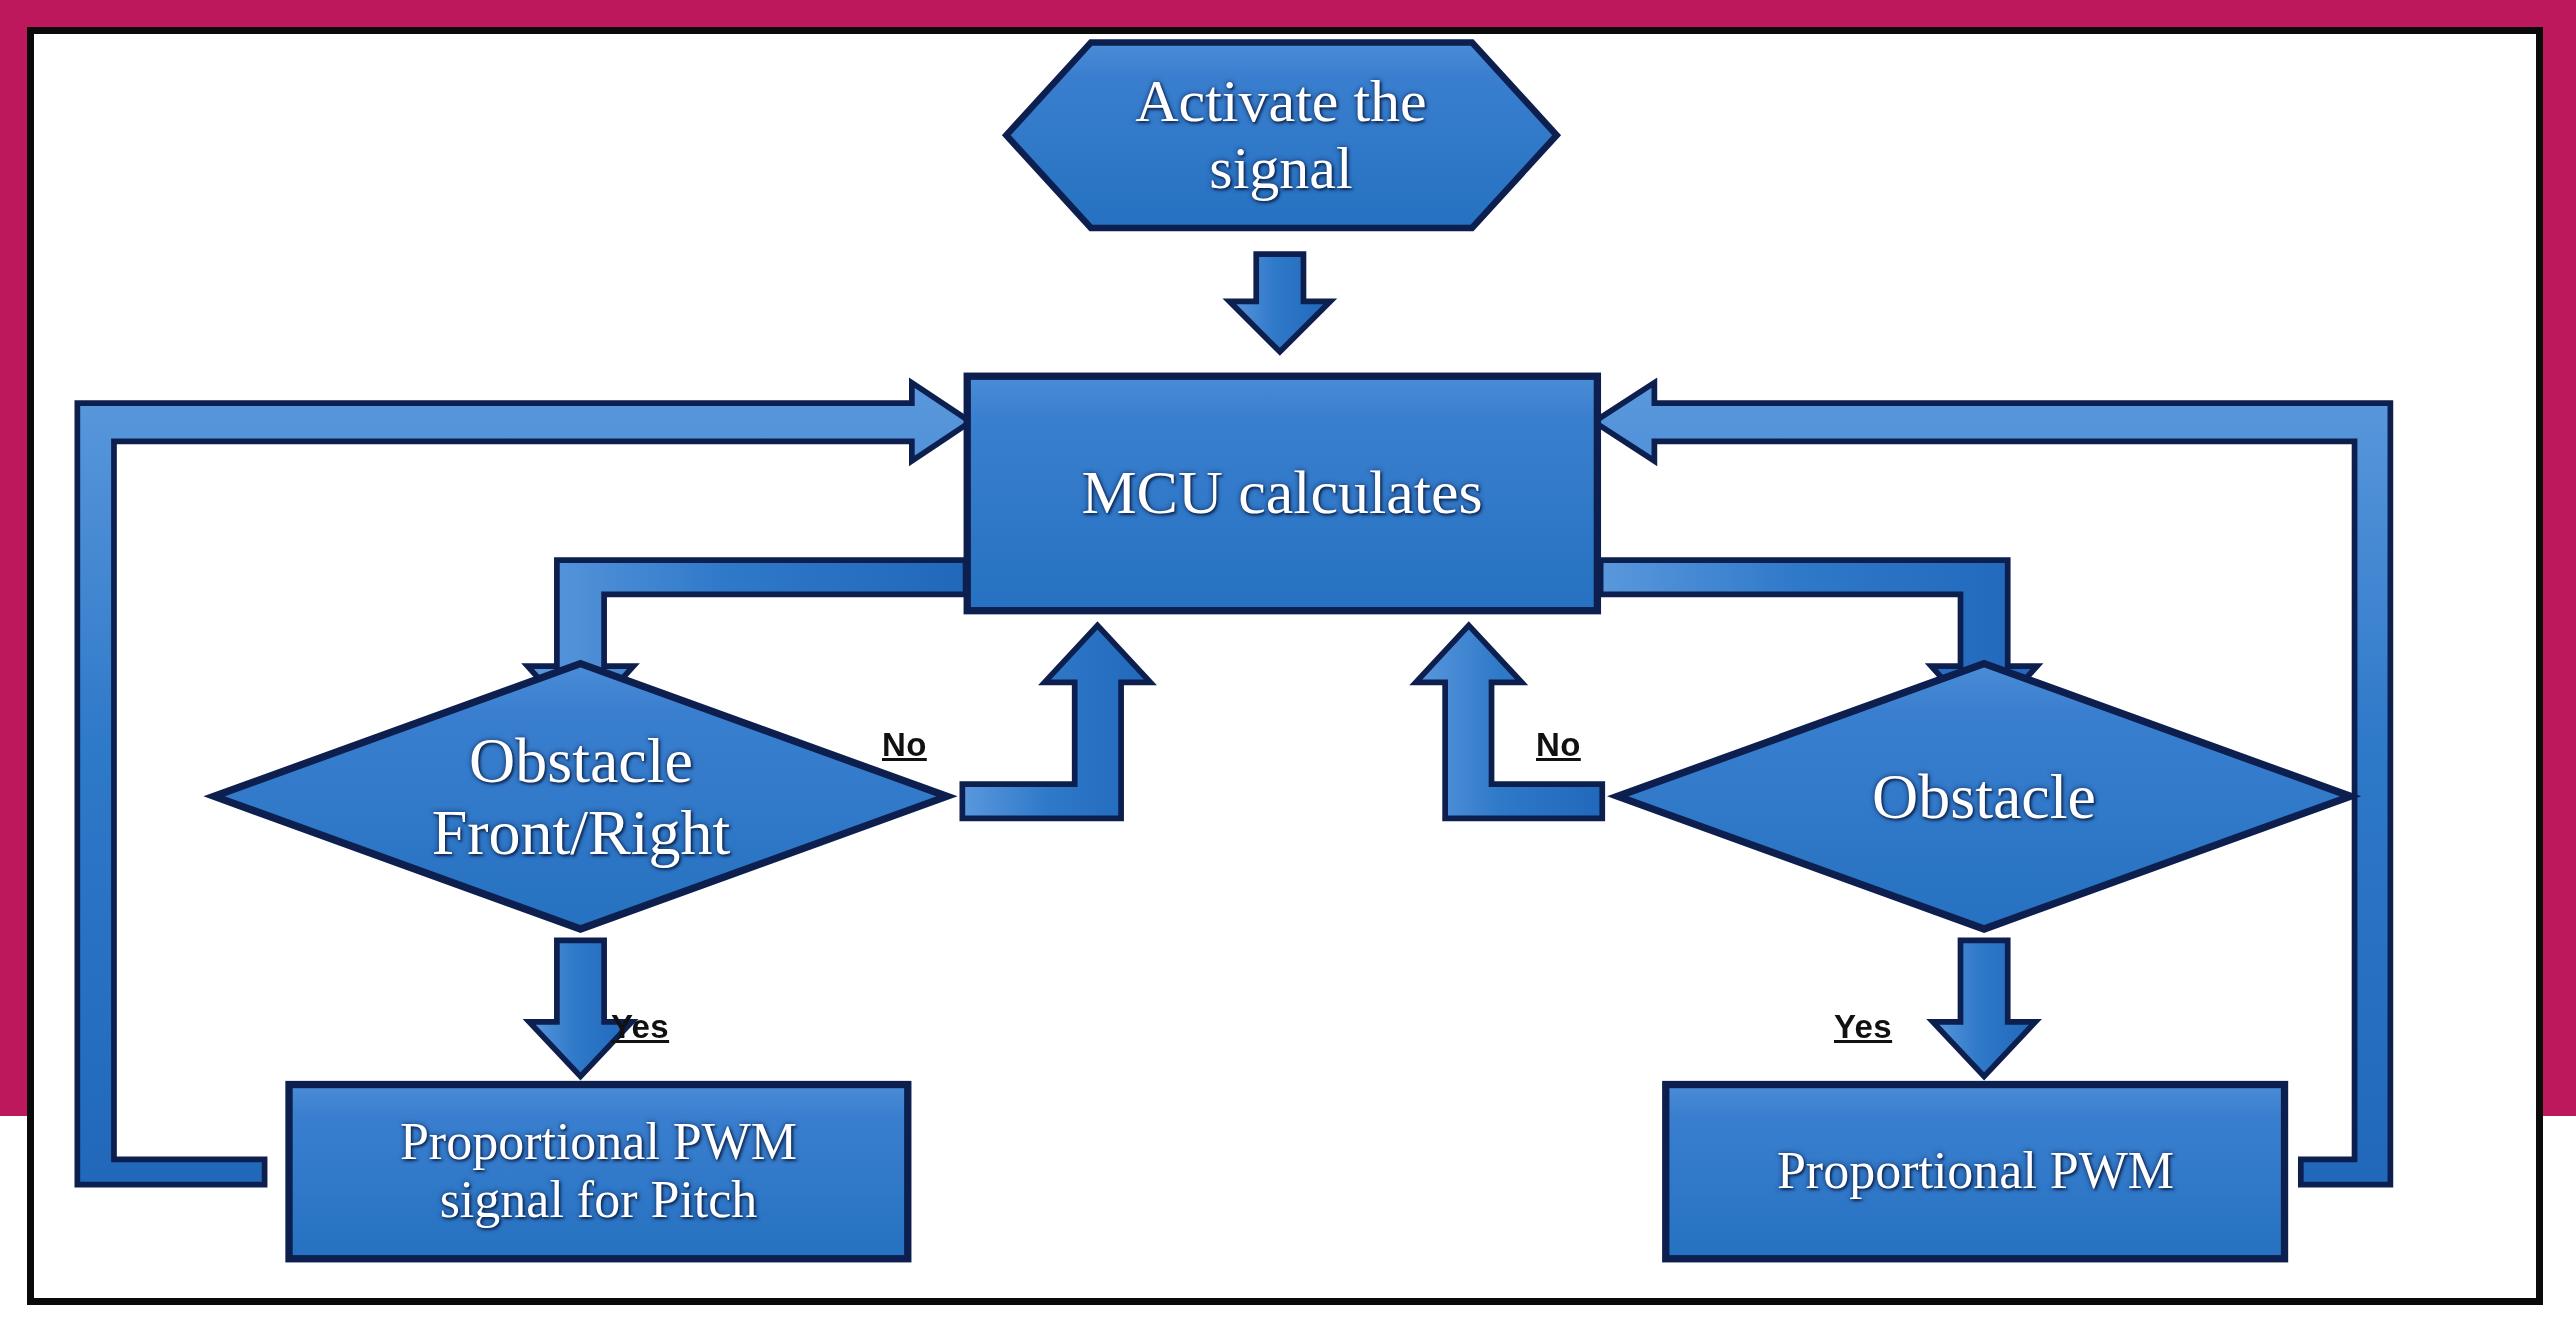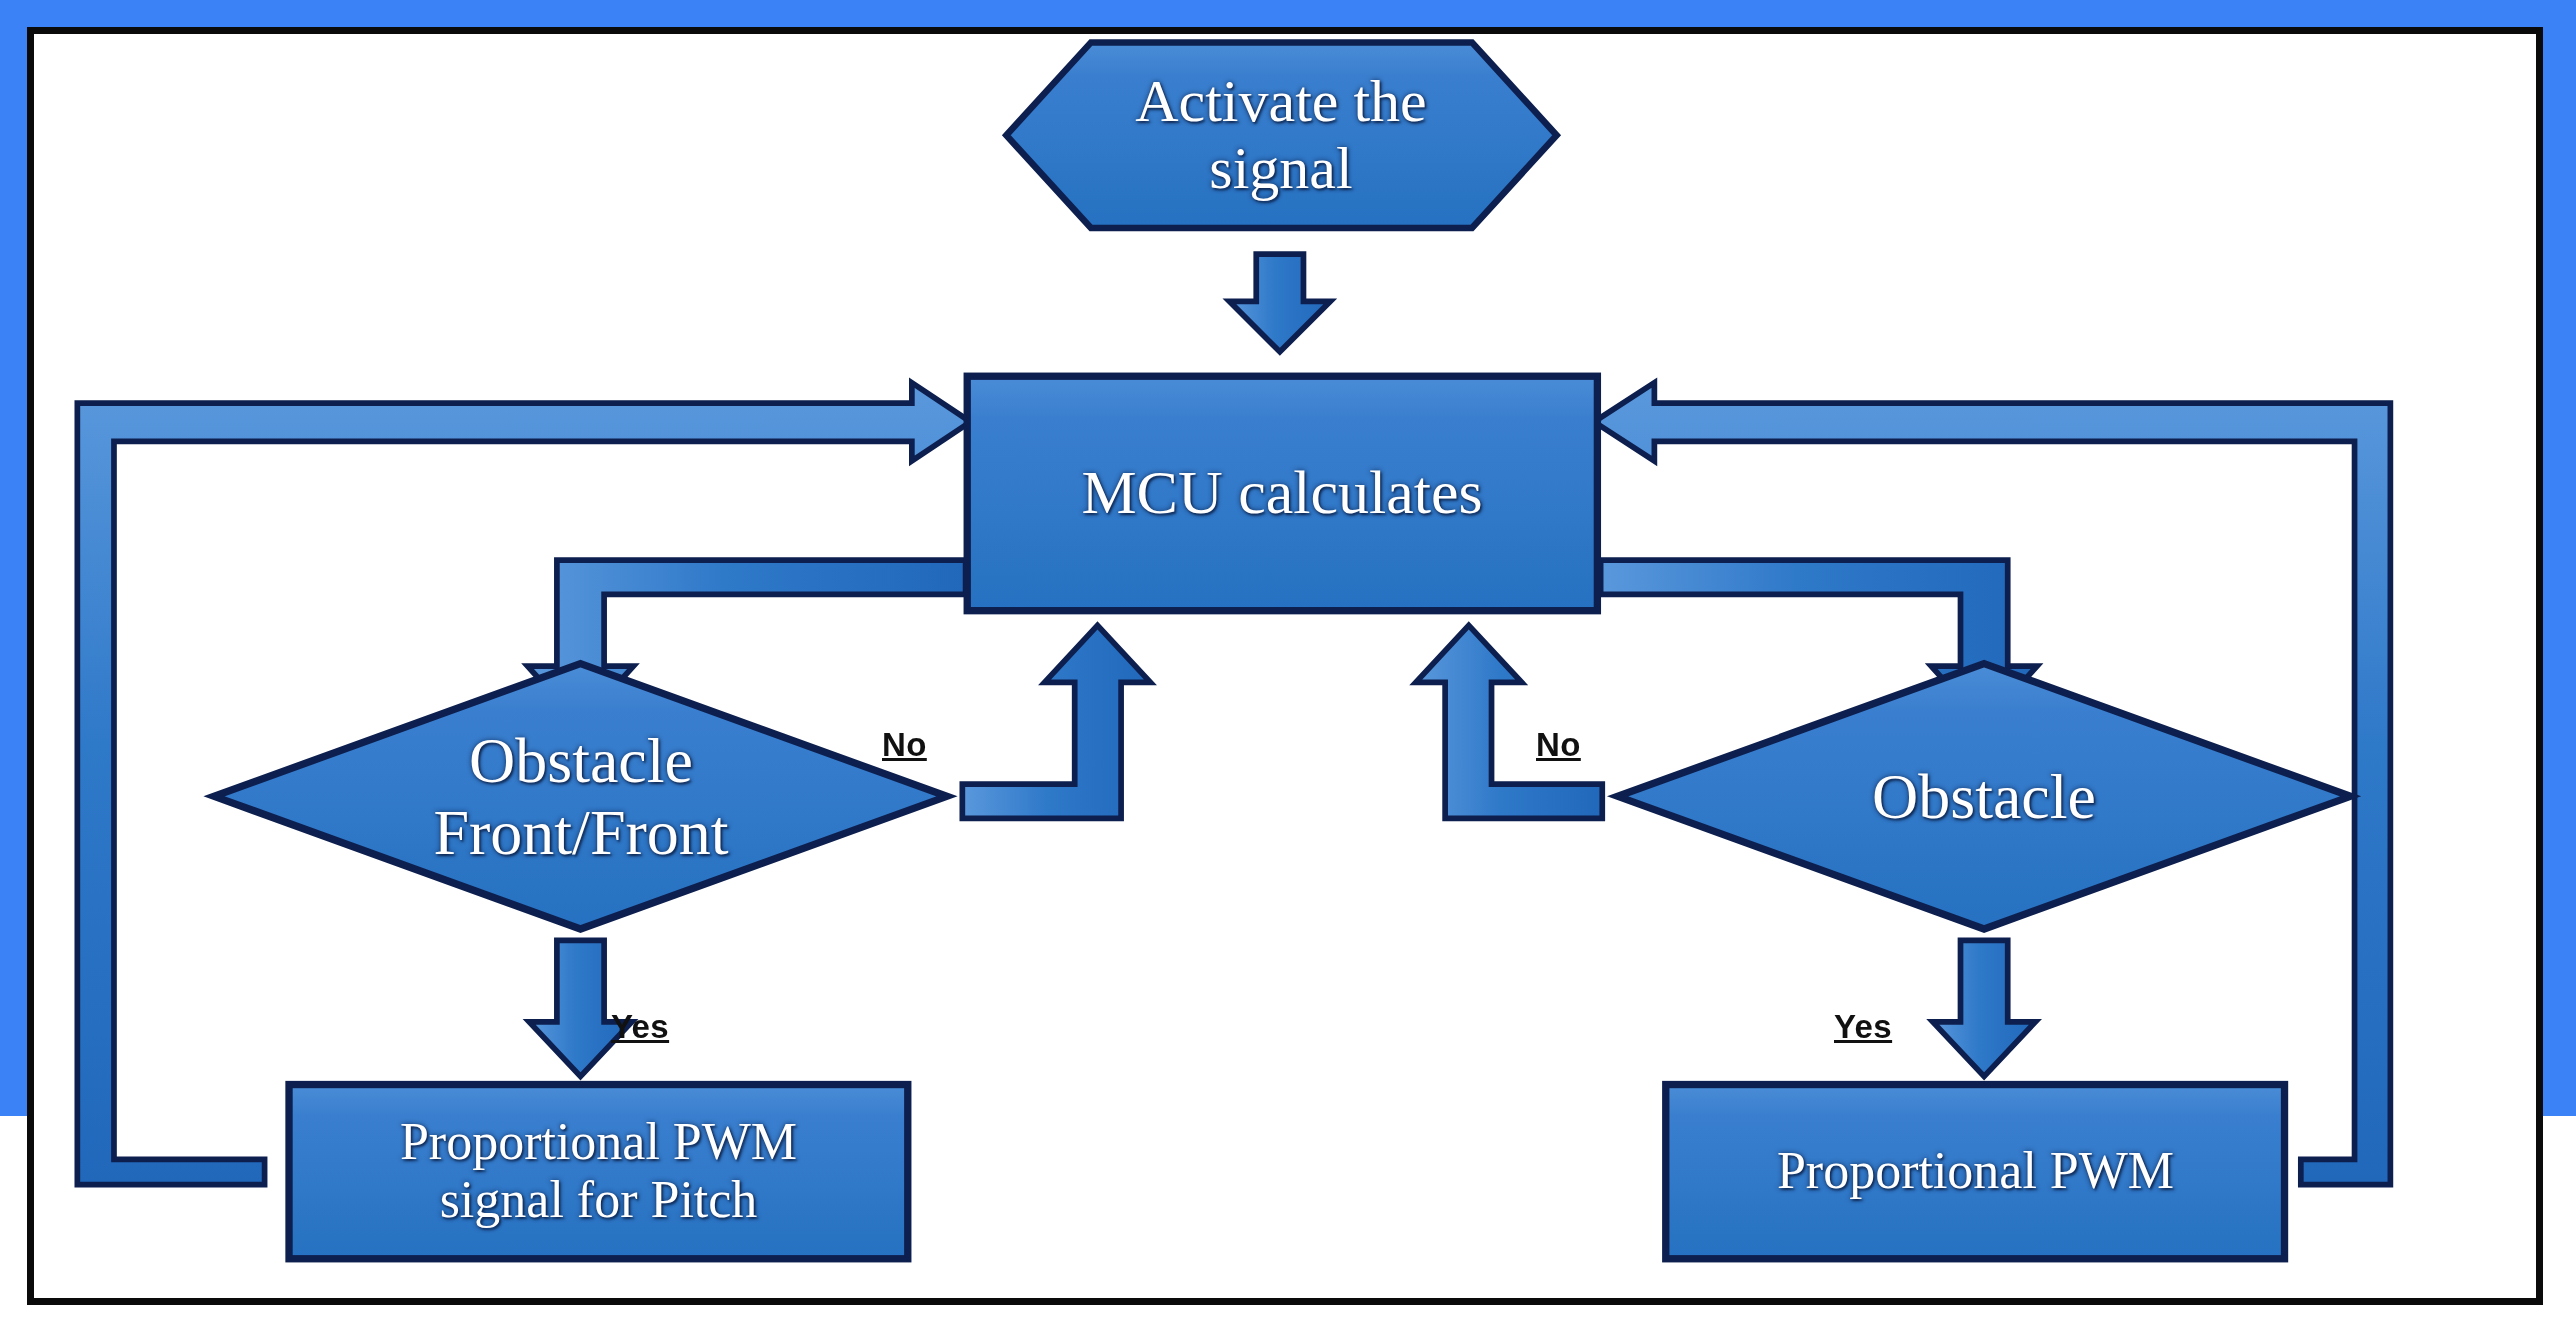--- a/index.html
+++ b/index.html
@@ -1,17 +1,17 @@
 <!DOCTYPE html>
 <html style="font-size:13px"><head>
 <meta charset="utf-8">
 <style>
   html,body{margin:0;padding:0;background:#ffffff;}
   body{width:2576px;height:1337px;font-family:"Liberation Serif",serif;overflow:hidden;}
-  #stage{position:relative;width:2576px;height:1116px;background:#3b82f6;}
+  #stage{position:relative;width:2576px;height:1116px;background:#be185d;}
   #frame{position:absolute;left:27px;top:27px;width:2516px;height:1278px;border:7.3px solid #0a0a0a;box-sizing:border-box;background:#ffffff;}
   svg#flow{position:absolute;left:0;top:0;width:2576px;height:1337px;}
   .nodeText{
     position:absolute;display:flex;align-items:center;justify-content:center;
     text-align:center;color:#ffffff;font-family:"Liberation Serif",serif;
     font-weight:400;line-height:1.12;pointer-events:none;
     text-shadow:0 0 4.9px rgba(12,30,70,.85), 1.6px 1.6px 2.4px rgba(10,25,60,.75);
   }
   .edgeLabel{
     position:absolute;color:#111111;font-family:"Liberation Sans",sans-serif;
@@ -179,21 +179,21 @@
     <span>Activate the</span>
     <span>signal</span>
   </div>
 
   <div class="nodeText" style="left:967px;top:376px;width:630px;height:234px;font-size:62px;flex-direction:row;">
     <span>MCU calculates</span>
   </div>
 
   <div class="nodeText" style="left:296px;top:699px;width:570px;height:195px;font-size:64px;flex-direction:column;">
     <span>Obstacle</span>
-    <span>Front/Front</span>
+    <span>Front/Right</span>
   </div>
 
   <div class="nodeText" style="left:1699px;top:699px;width:570px;height:195px;font-size:64px;flex-direction:column;">
     <span>Obstacle</span>
   </div>
 
   <div class="nodeText" style="left:289px;top:1084px;width:619px;height:174px;font-size:52px;flex-direction:column;">
     <span>Proportional PWM</span>
     <span>signal for Pitch</span>
   </div>

